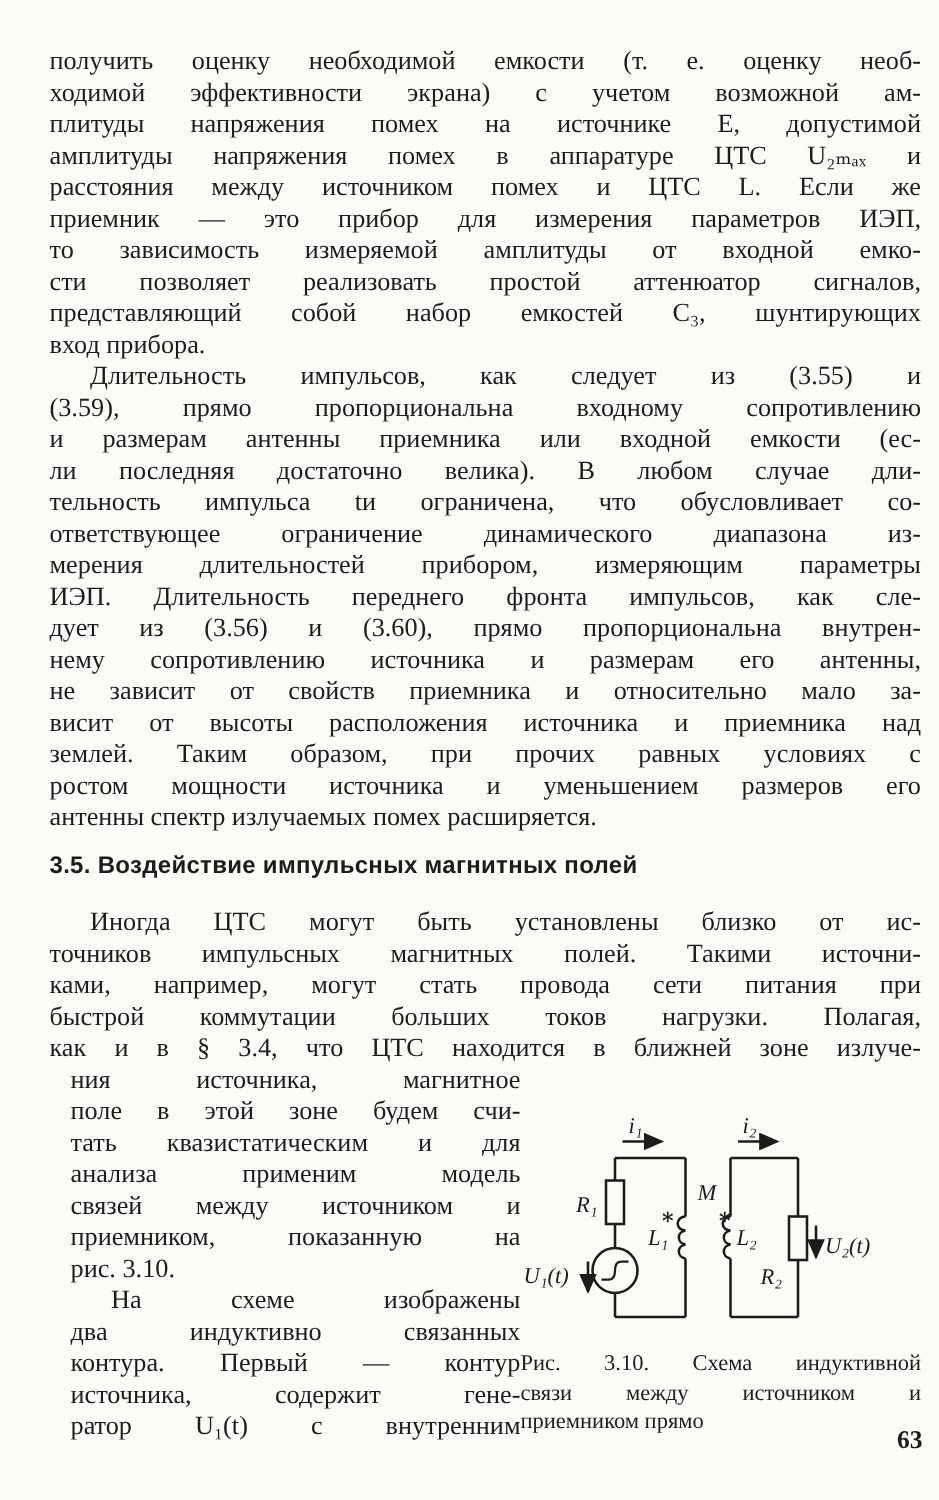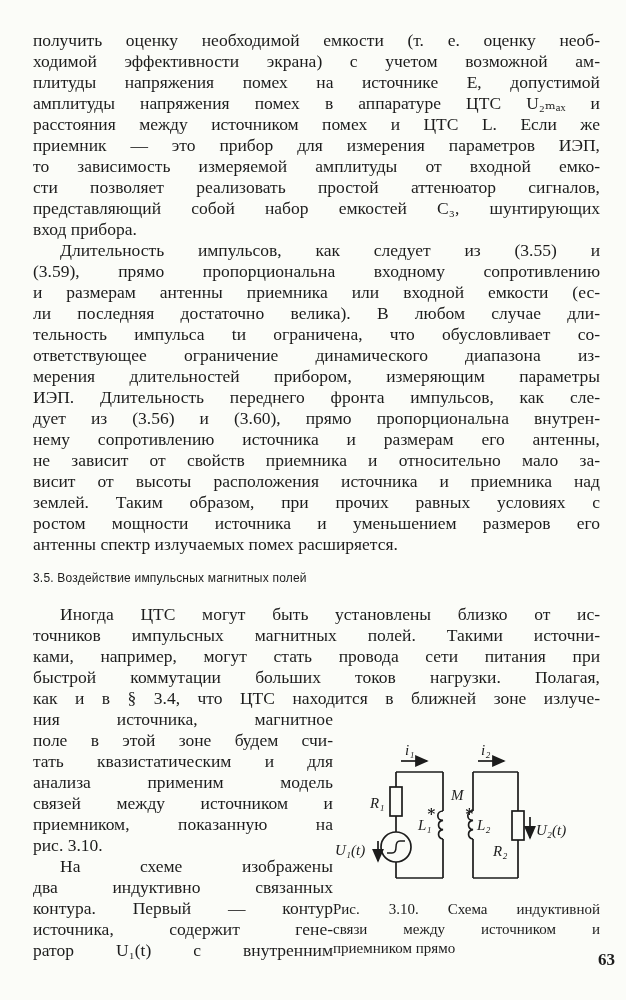--- a/index.html
+++ b/index.html
@@ -1,31 +1,31 @@
 <!DOCTYPE html>
 <html><head>
 <meta charset="utf-8">
 <style>
   html,body { margin:0; padding:0; background:#e8e8e8; }
   .page {
     width:626px; height:1000px; position:relative; overflow:hidden;
     background:#fbfcf8; color:#1c1c1c; box-sizing:border-box;
-    padding:30px 26px 0 33px;
+    padding:30px 12px 0 33px;
     font-family:"Liberation Serif","DejaVu Serif","DejaVu Sans",serif;
   }
   .lines > div {
     font-size:17.5px; line-height:21px;
     text-align:justify; text-align-last:justify;
     white-space:normal;
   }
   .lines.endpara > div:last-child { text-align-last:left; }
   .lines.indent > div:first-child { text-indent:27px; }
   .section-heading {
     font-family:"Liberation Sans","DejaVu Sans",sans-serif;
-    font-weight:400; font-size:12px; line-height:26px;
+    font-weight:700; font-size:16px; line-height:26px;
     margin:10px 0 13px 0; letter-spacing:0.2px;
   }
   .wrap-row { display:flex; justify-content:flex-end; }
   .left-col { width:300px; }
   .fig-col  { width:267px; }
   .fig-col svg { display:block; margin-top:8px; }
   .caption .lines > div {
     font-size:15px; line-height:19.5px;
   }
   .caption { margin-top:3px; }

